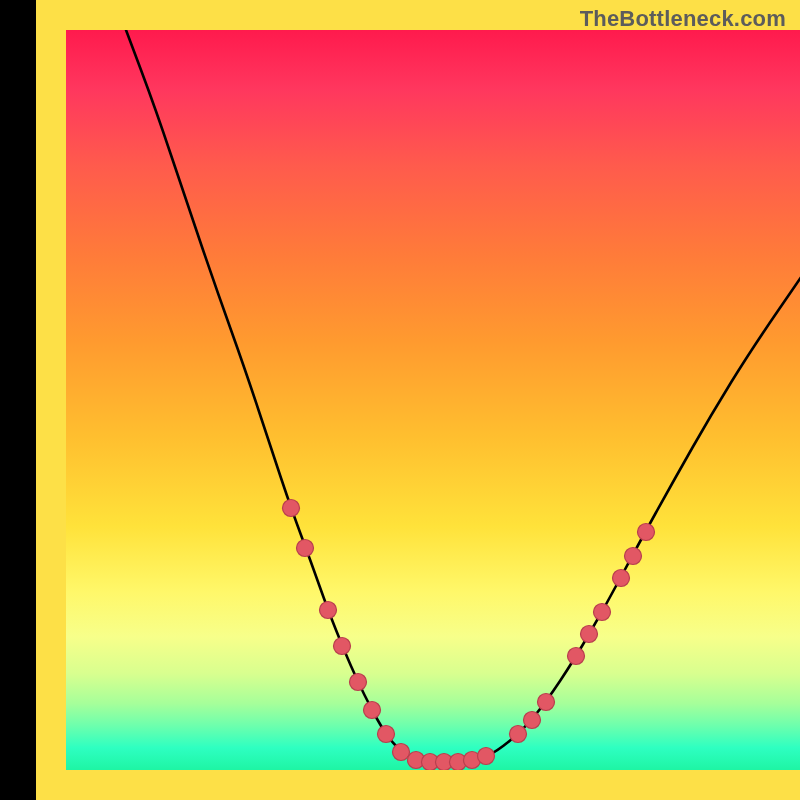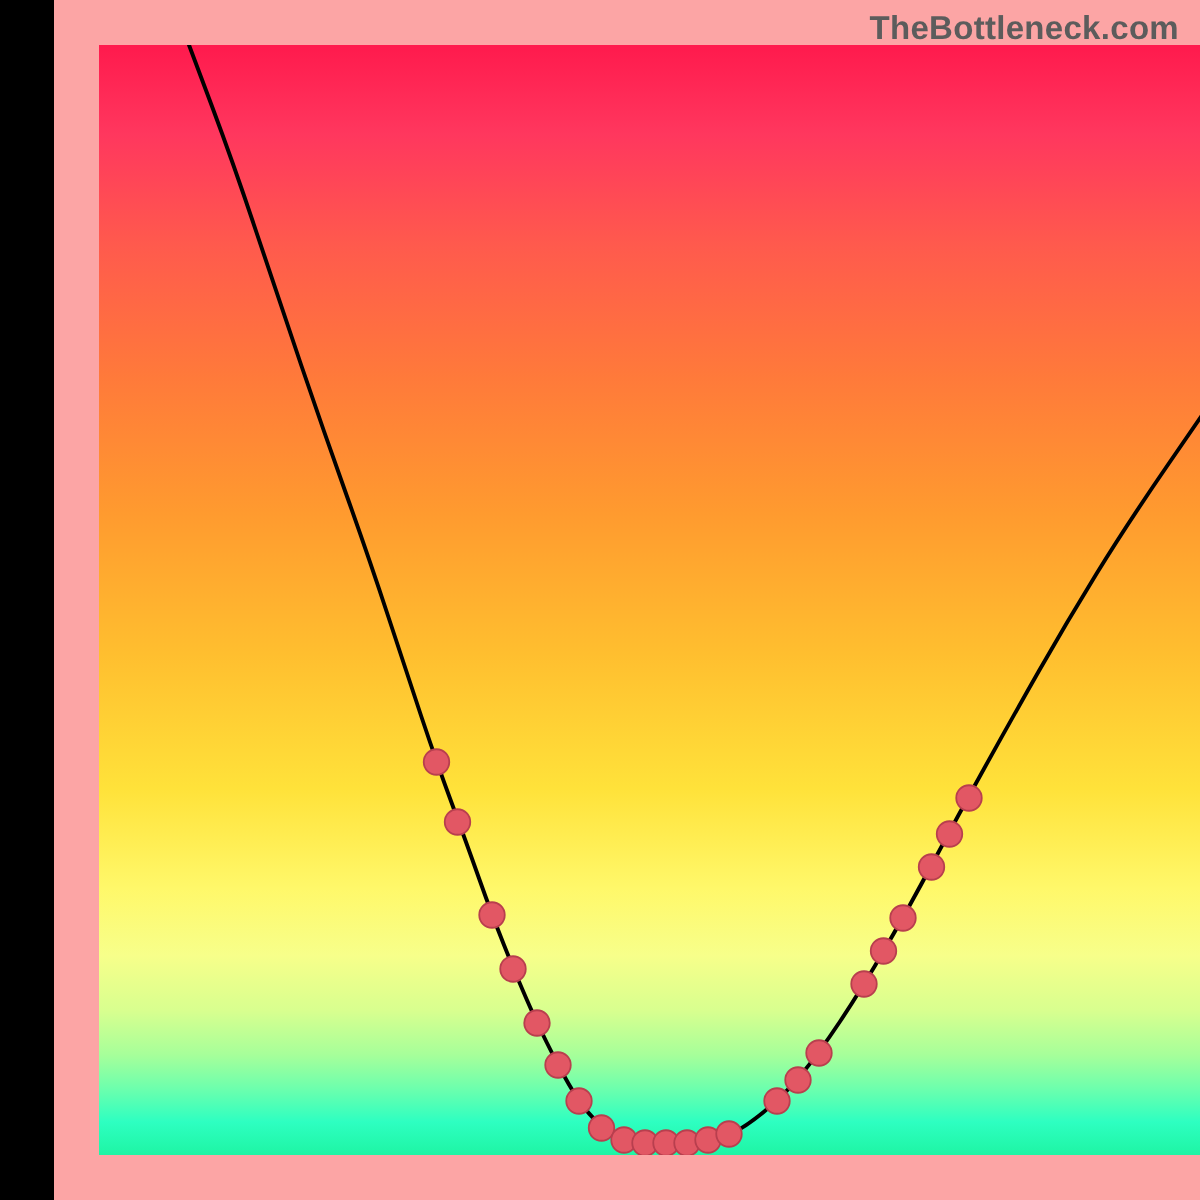--- a/index.html
+++ b/index.html
@@ -7,21 +7,21 @@
     padding: 0;
     width: 800px;
     height: 800px;
     background: #000;
     overflow: hidden;
     font-family: Arial, Helvetica, sans-serif;
   }
   .frame {
     position: absolute;
     inset: 0;
-    background: #fca5a5;
+    background: #fde047;
     margin-left: 36px;
   }
   .plot-area {
     position: absolute;
     left: 30px;
     top: 30px;
     width: 740px;
     height: 740px;
     overflow: hidden;
   }

